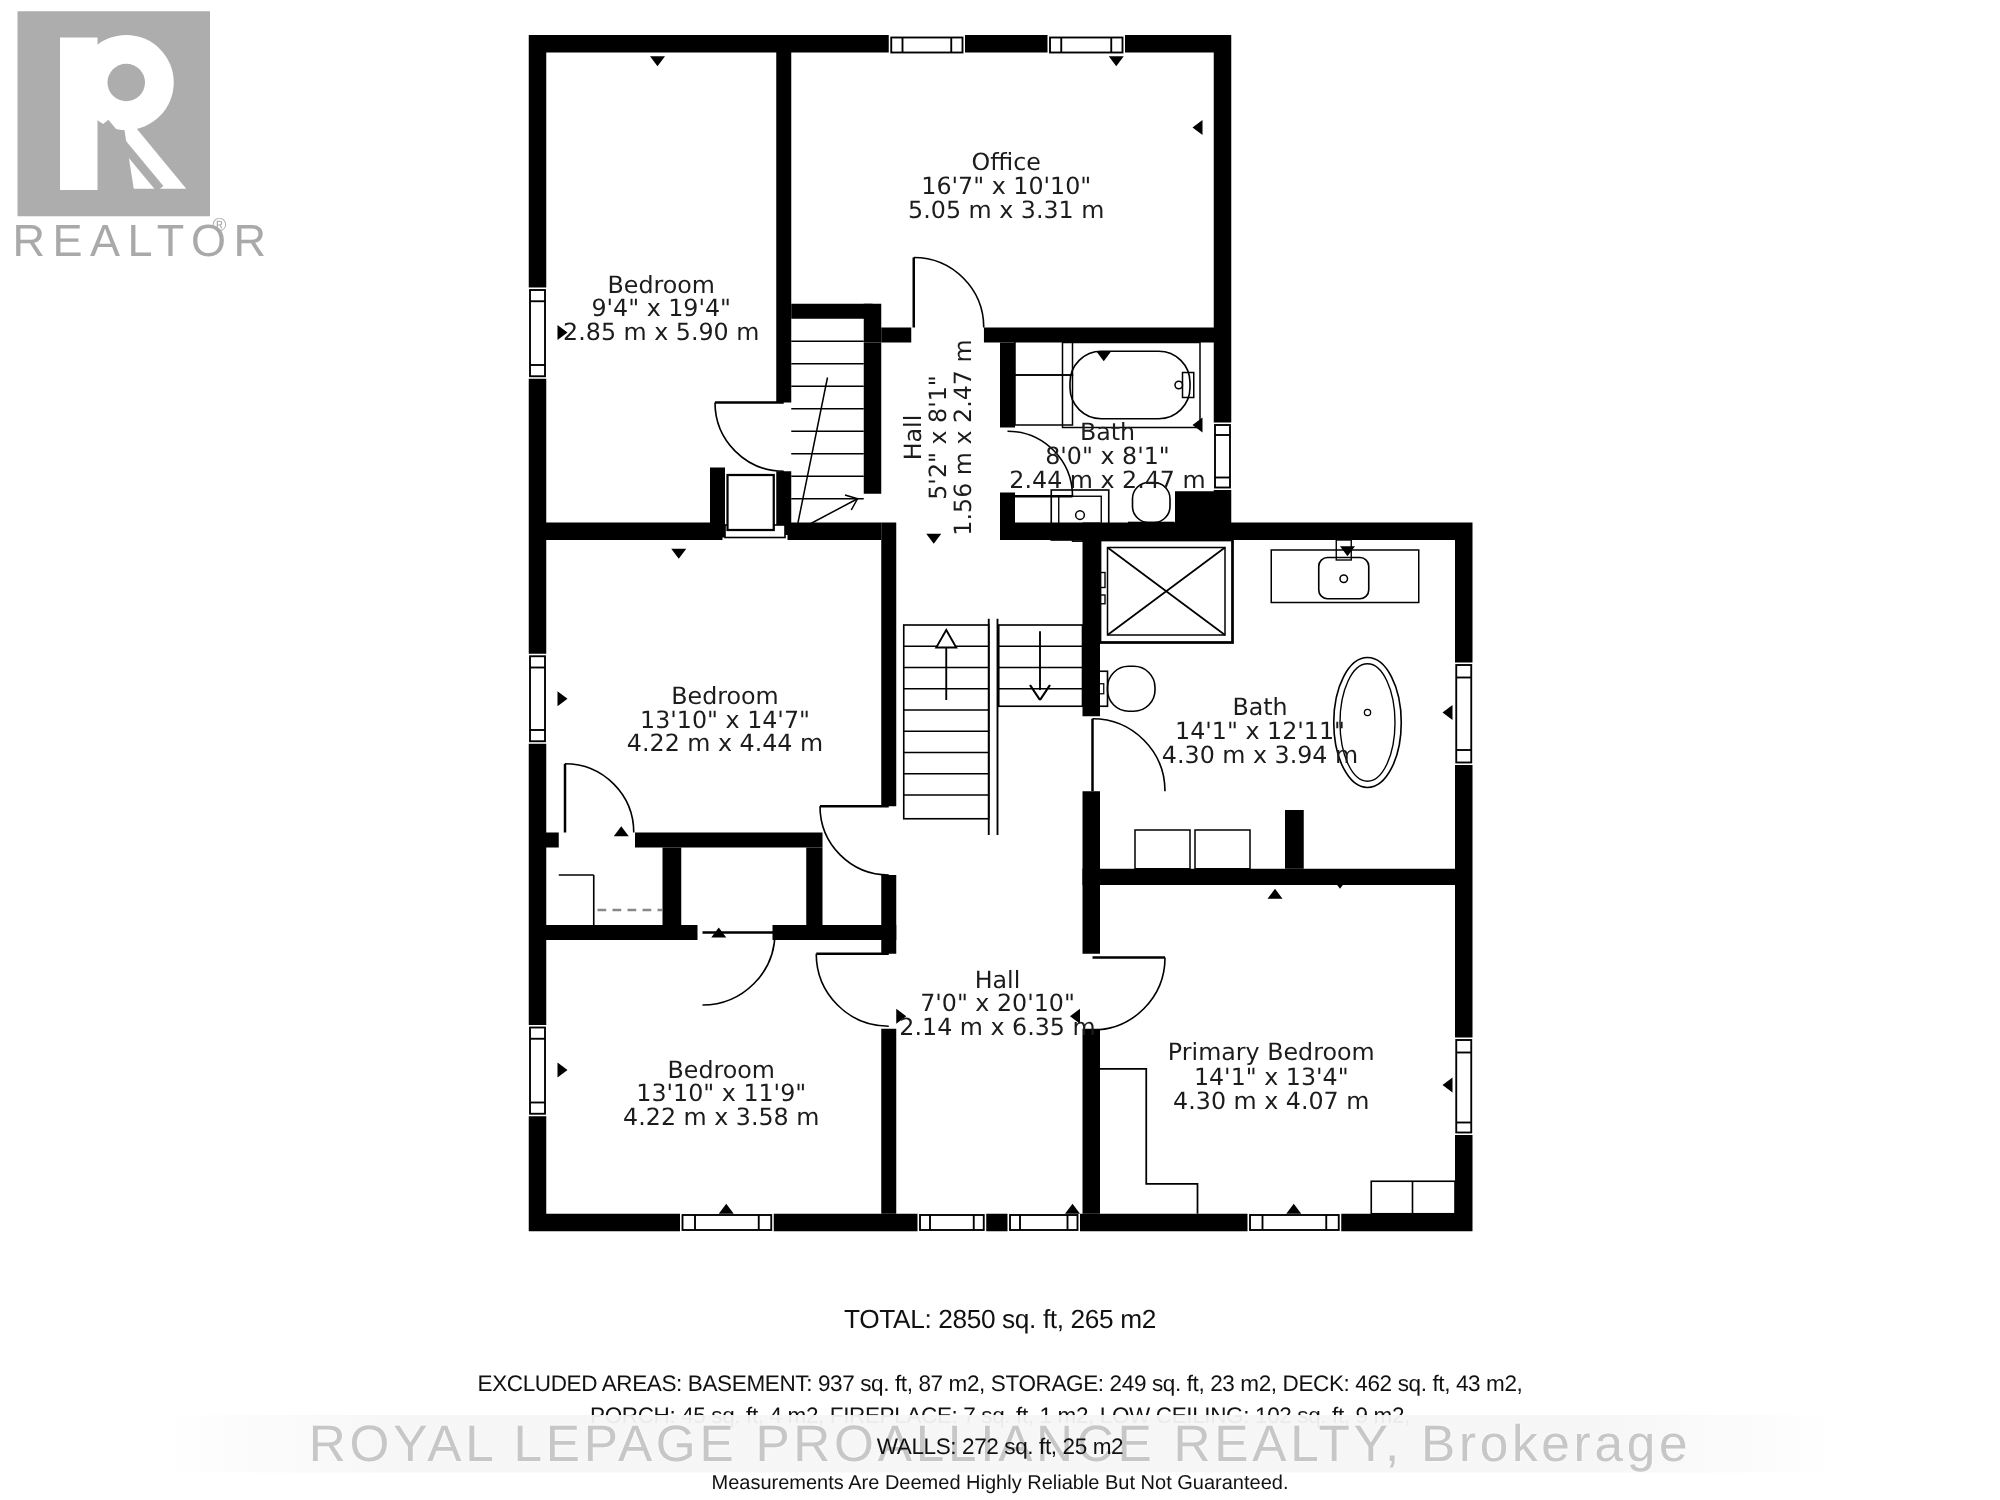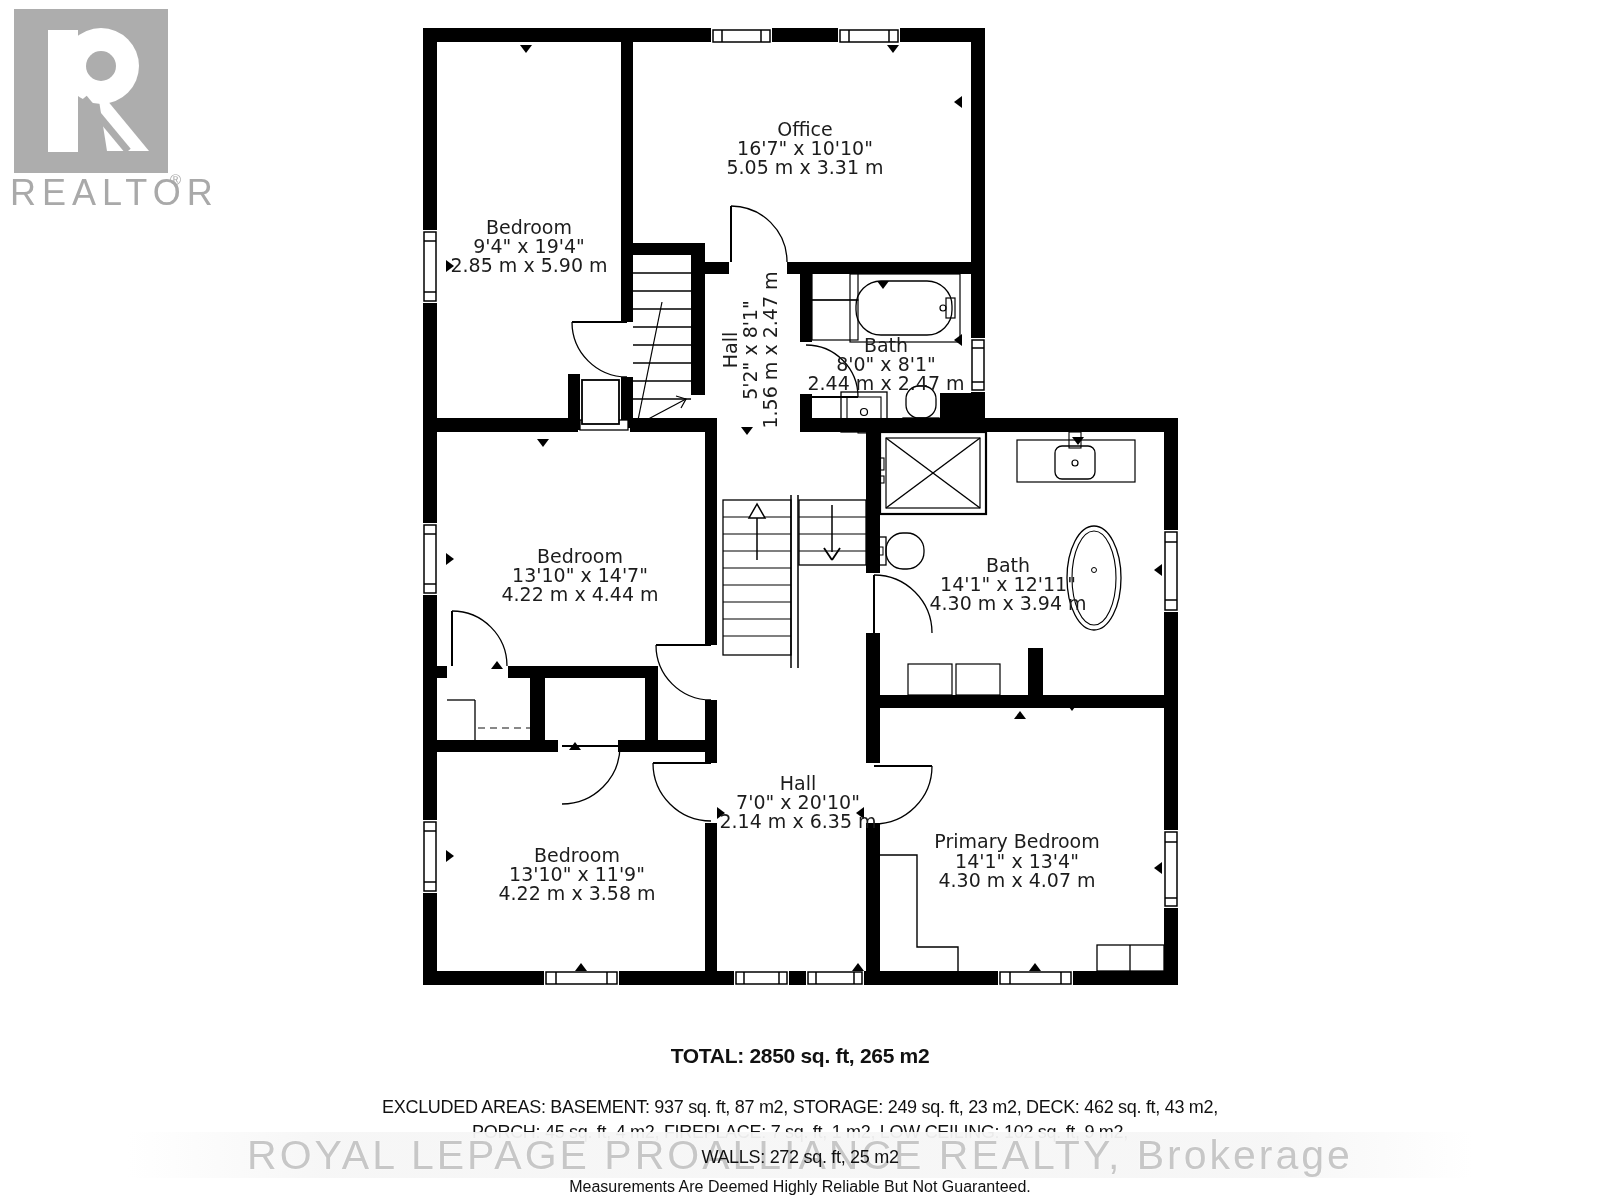--- a/index.html
+++ b/index.html
@@ -2,21 +2,21 @@
 <html><head>
 <meta charset="utf-8">
 <style>
   html,body{margin:0;padding:0;background:#ffffff;}
   #page{position:relative;width:1600px;height:1200px;background:#fff;overflow:hidden;
         font-family:"DejaVu Sans",sans-serif;}
   svg{position:absolute;left:0;top:0;}
   .room-label{font-family:"DejaVu Sans",sans-serif;font-size:19px;fill:#1c1c1c;}
   .footer-line{position:absolute;left:0;width:1600px;text-align:center;
      font-family:"Liberation Sans",sans-serif;color:#111;letter-spacing:-0.3px;}
-  #f-total{top:1044px;font-size:21px;font-weight:700;}
+  #f-total{top:1044px;font-size:21px;font-weight:400;}
   #f-line2{top:1072px;font-size:18px;}
   #f-line3{top:1097px;font-size:18px;}
   #f-line4{top:1122px;font-size:18px;}
   #f-line5{top:1147px;font-size:18px;z-index:3;}
   #watermark{position:absolute;top:1132px;left:0;width:1600px;height:46px;z-index:2;
      text-align:center;font-family:"Liberation Sans",sans-serif;font-size:41px;
      color:#c7c7c7;letter-spacing:3px;white-space:nowrap;
      background:linear-gradient(90deg,rgba(255,255,255,0) 8%,rgba(246,246,246,.95) 20%,rgba(246,246,246,.95) 80%,rgba(255,255,255,0) 92%);
      text-shadow:0 0 2px #ffffff;}
   #f-disclaimer{top:1178px;font-size:16px;font-weight:400;letter-spacing:0;}

